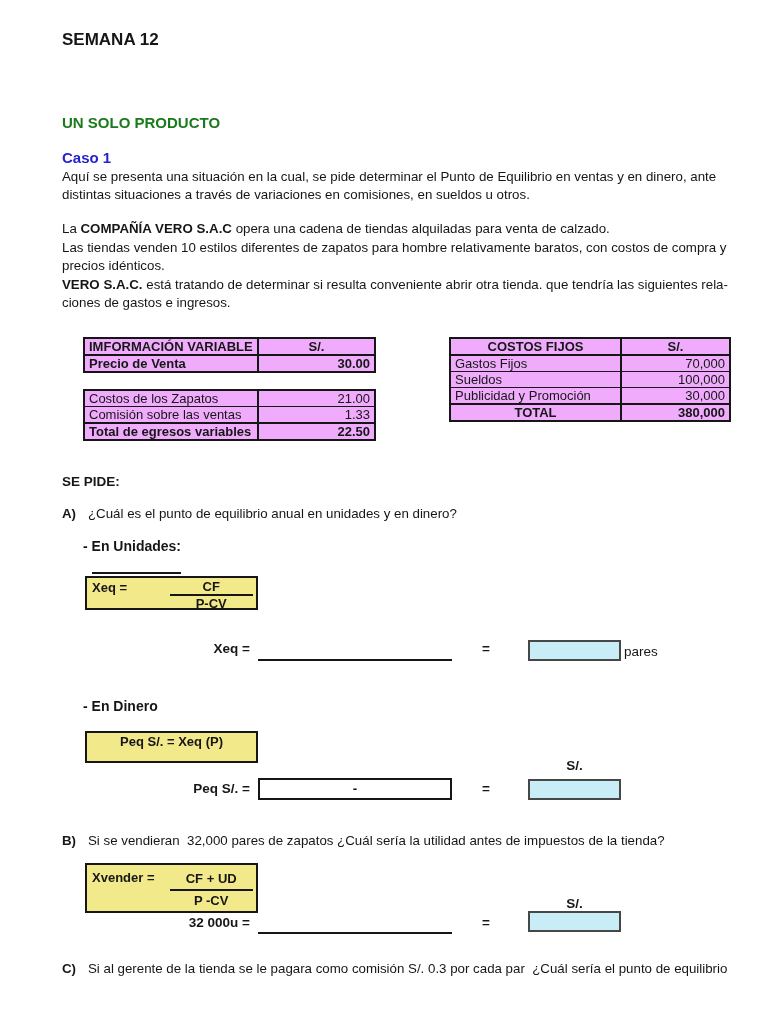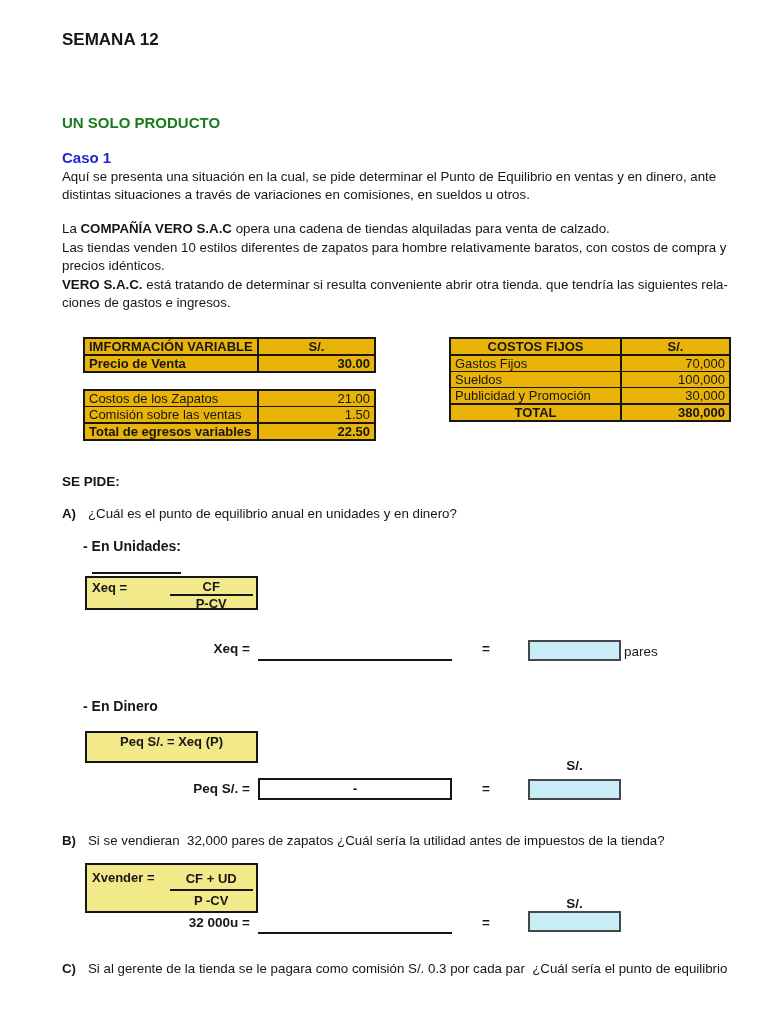--- a/index.html
+++ b/index.html
@@ -7,21 +7,21 @@
   body { font-family:"Liberation Sans", sans-serif; color:#161616; }
   .page { position:relative; width:768px; height:1024px; background:#ffffff; overflow:hidden; margin:0 auto; }
   .abs { position:absolute; }
   .week { left:62px; top:30px; font-size:17px; font-weight:bold; }
   .title { left:0; top:64px; width:768px; text-align:center; font-size:17px; font-weight:bold; color:#e8251b; }
   .section-h { left:62px; top:114px; font-size:15px; font-weight:bold; color:#1a7a1c; }
   .case-h { left:62px; top:149px; font-size:15px; font-weight:bold; color:#2424cb; }
   .para { left:62px; top:168px; width:700px; font-size:13.3px; line-height:18px; white-space:pre-wrap; }
   .para2 { top:220px; line-height:18.5px; }
 
-  table { border-collapse:collapse; position:absolute; table-layout:fixed; font-size:13px; background:#eab308; }
+  table { border-collapse:collapse; position:absolute; table-layout:fixed; font-size:13px; background:#f0abfc; }
   td { border:1px solid #161616; padding:0 4px; white-space:nowrap; overflow:hidden; }
   .val { text-align:right; }
   .ctr { text-align:center; }
 
   .tbl-var-head { left:83px; top:337px; width:291px; border:2px solid #161616; }
   .tbl-var-head td { border:2px solid #161616; height:17px; font-weight:bold; }
   .tbl-var-body { left:83px; top:389px; width:291px; border:2px solid #161616; }
   .tbl-var-body td { height:16px; }
   .tbl-var-body td:first-child { border-right:2px solid #161616; }
   .tbl-var-body tr:last-child td { font-weight:bold; border-top:2px solid #161616; }
@@ -104,21 +104,21 @@
         <col style="width:174px">
         <col style="width:117px">
       </colgroup>
     <tbody>
         <tr>
       <td>Costos de los Zapatos</td>
       <td class="val">21.00</td>
     </tr>
     <tr>
       <td>Comisión sobre las ventas</td>
-      <td class="val">1.50</td>
+      <td class="val">1.33</td>
     </tr>
     <tr>
       <td>Total de egresos variables</td>
       <td class="val">22.50</td>
     </tr>
   </tbody>
     </table>
 
   <table class="tbl-fixed">
     <colgroup>

